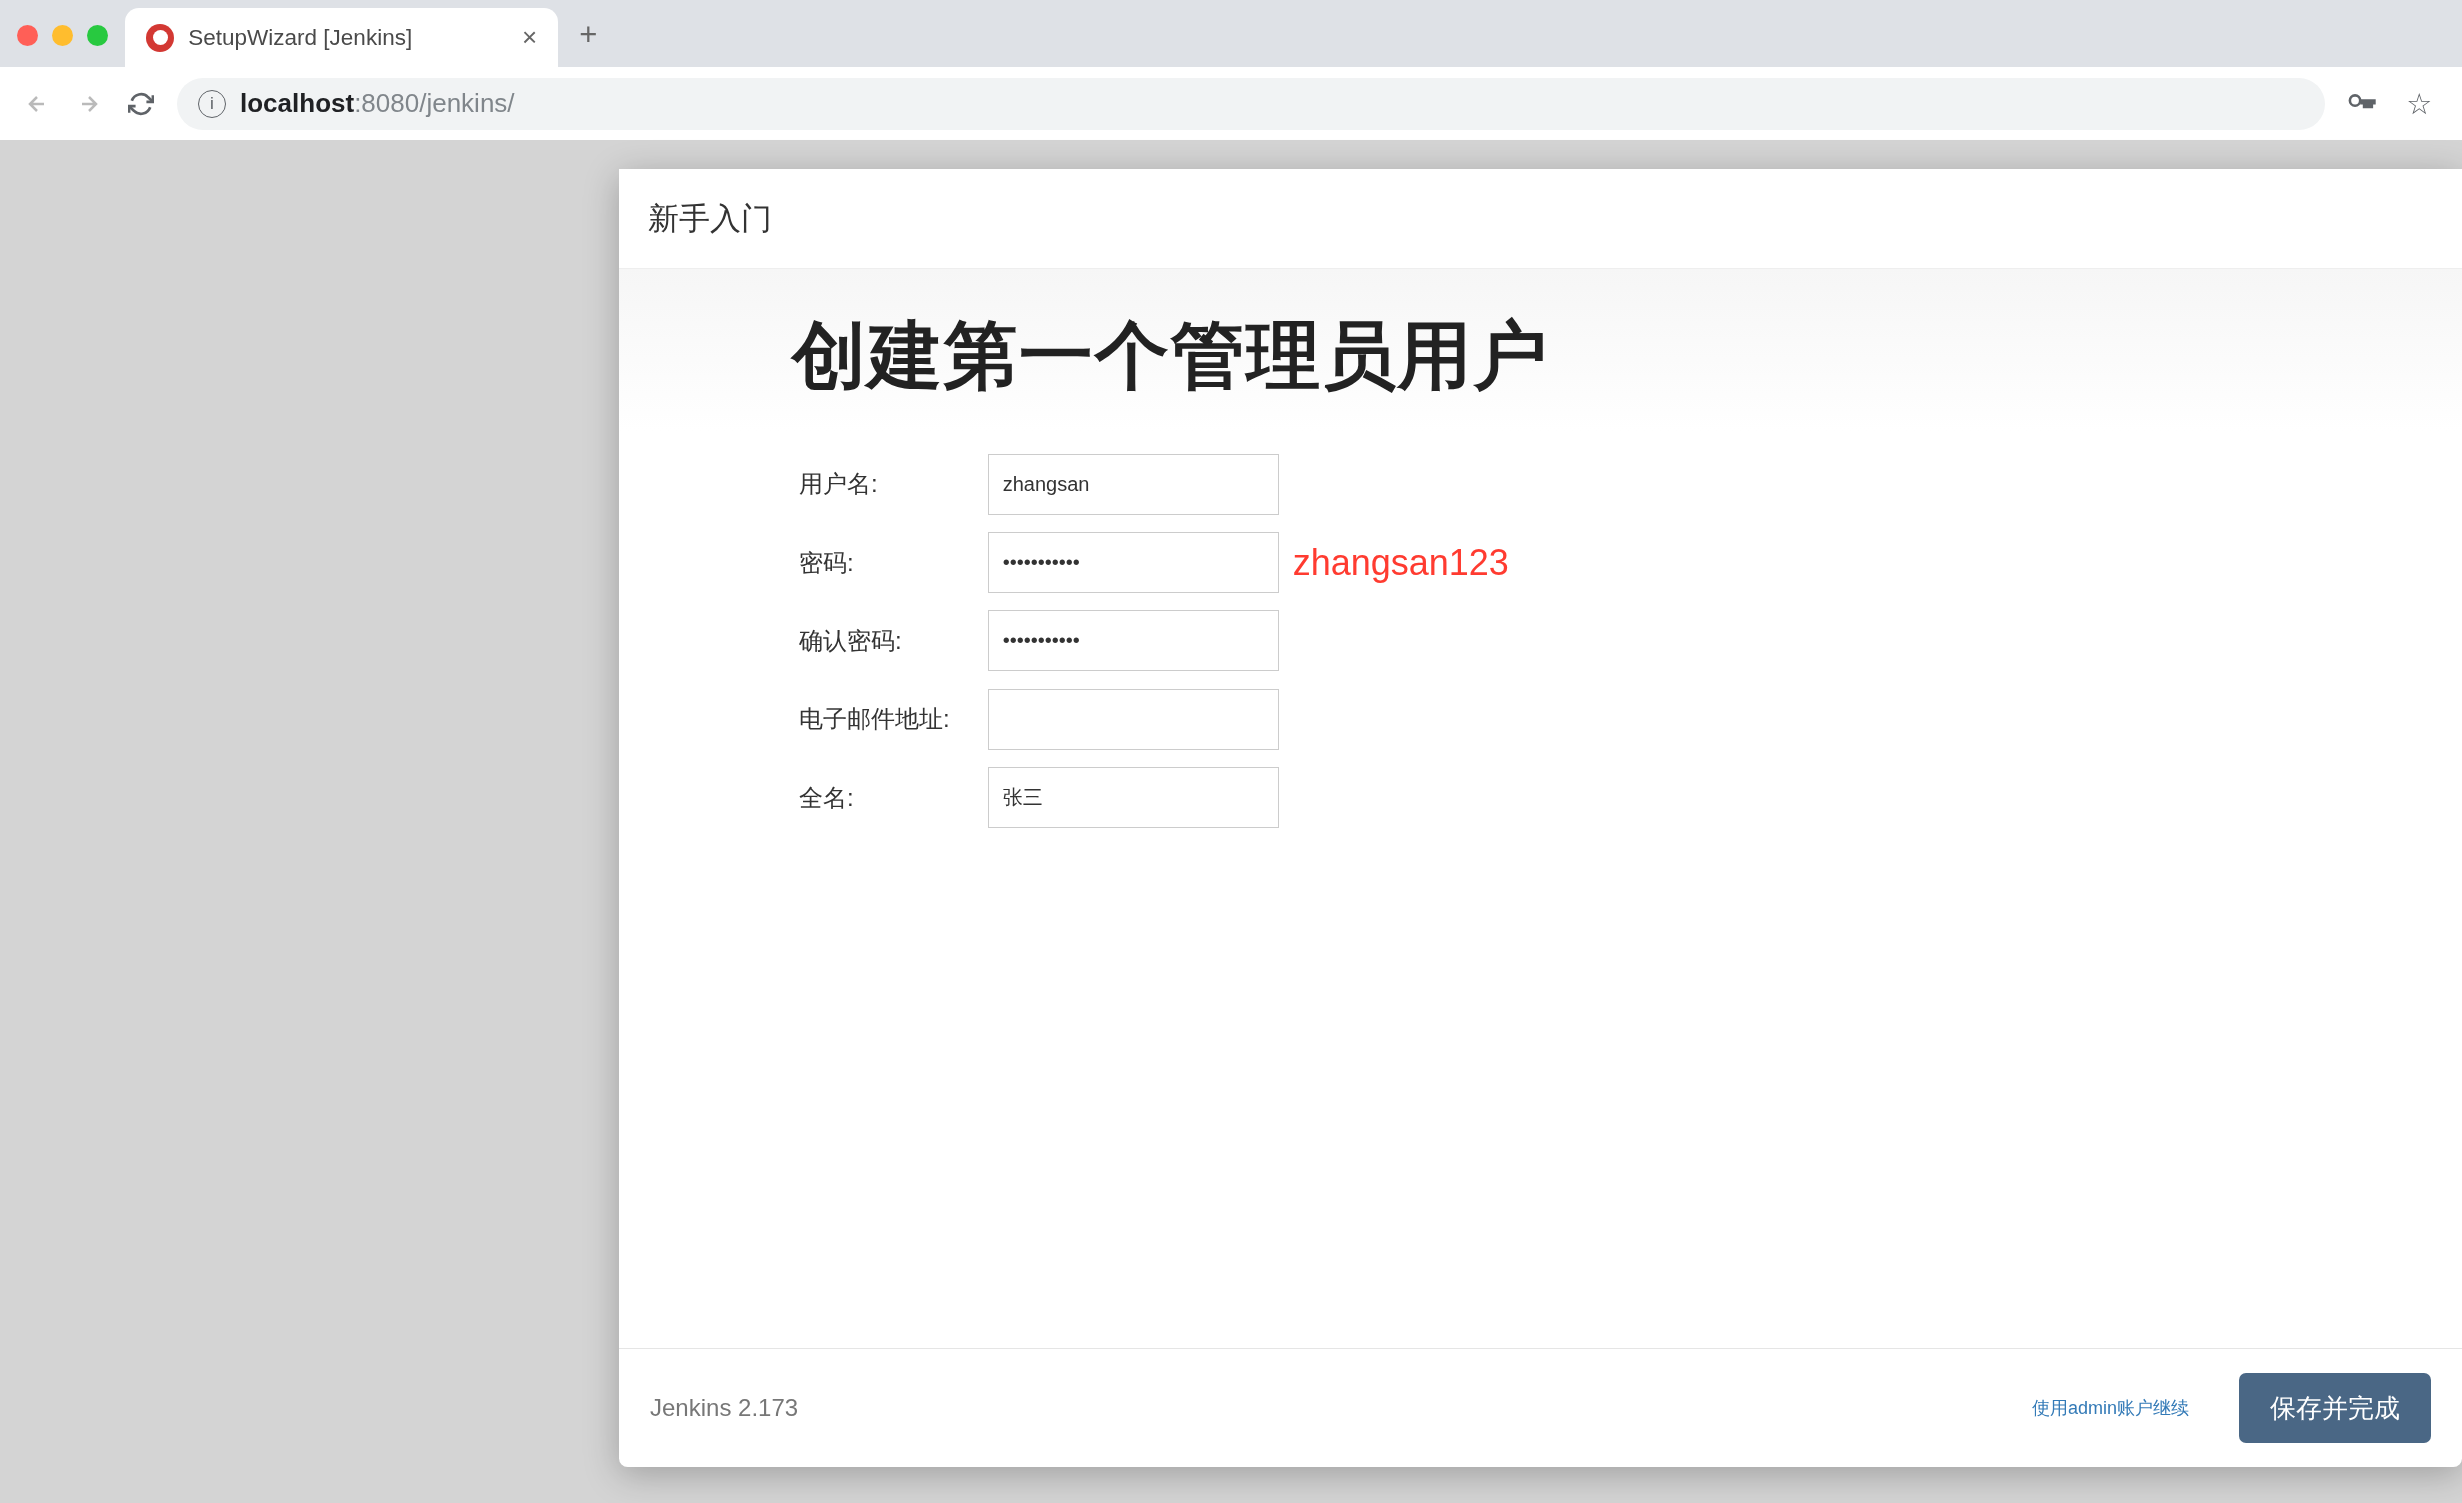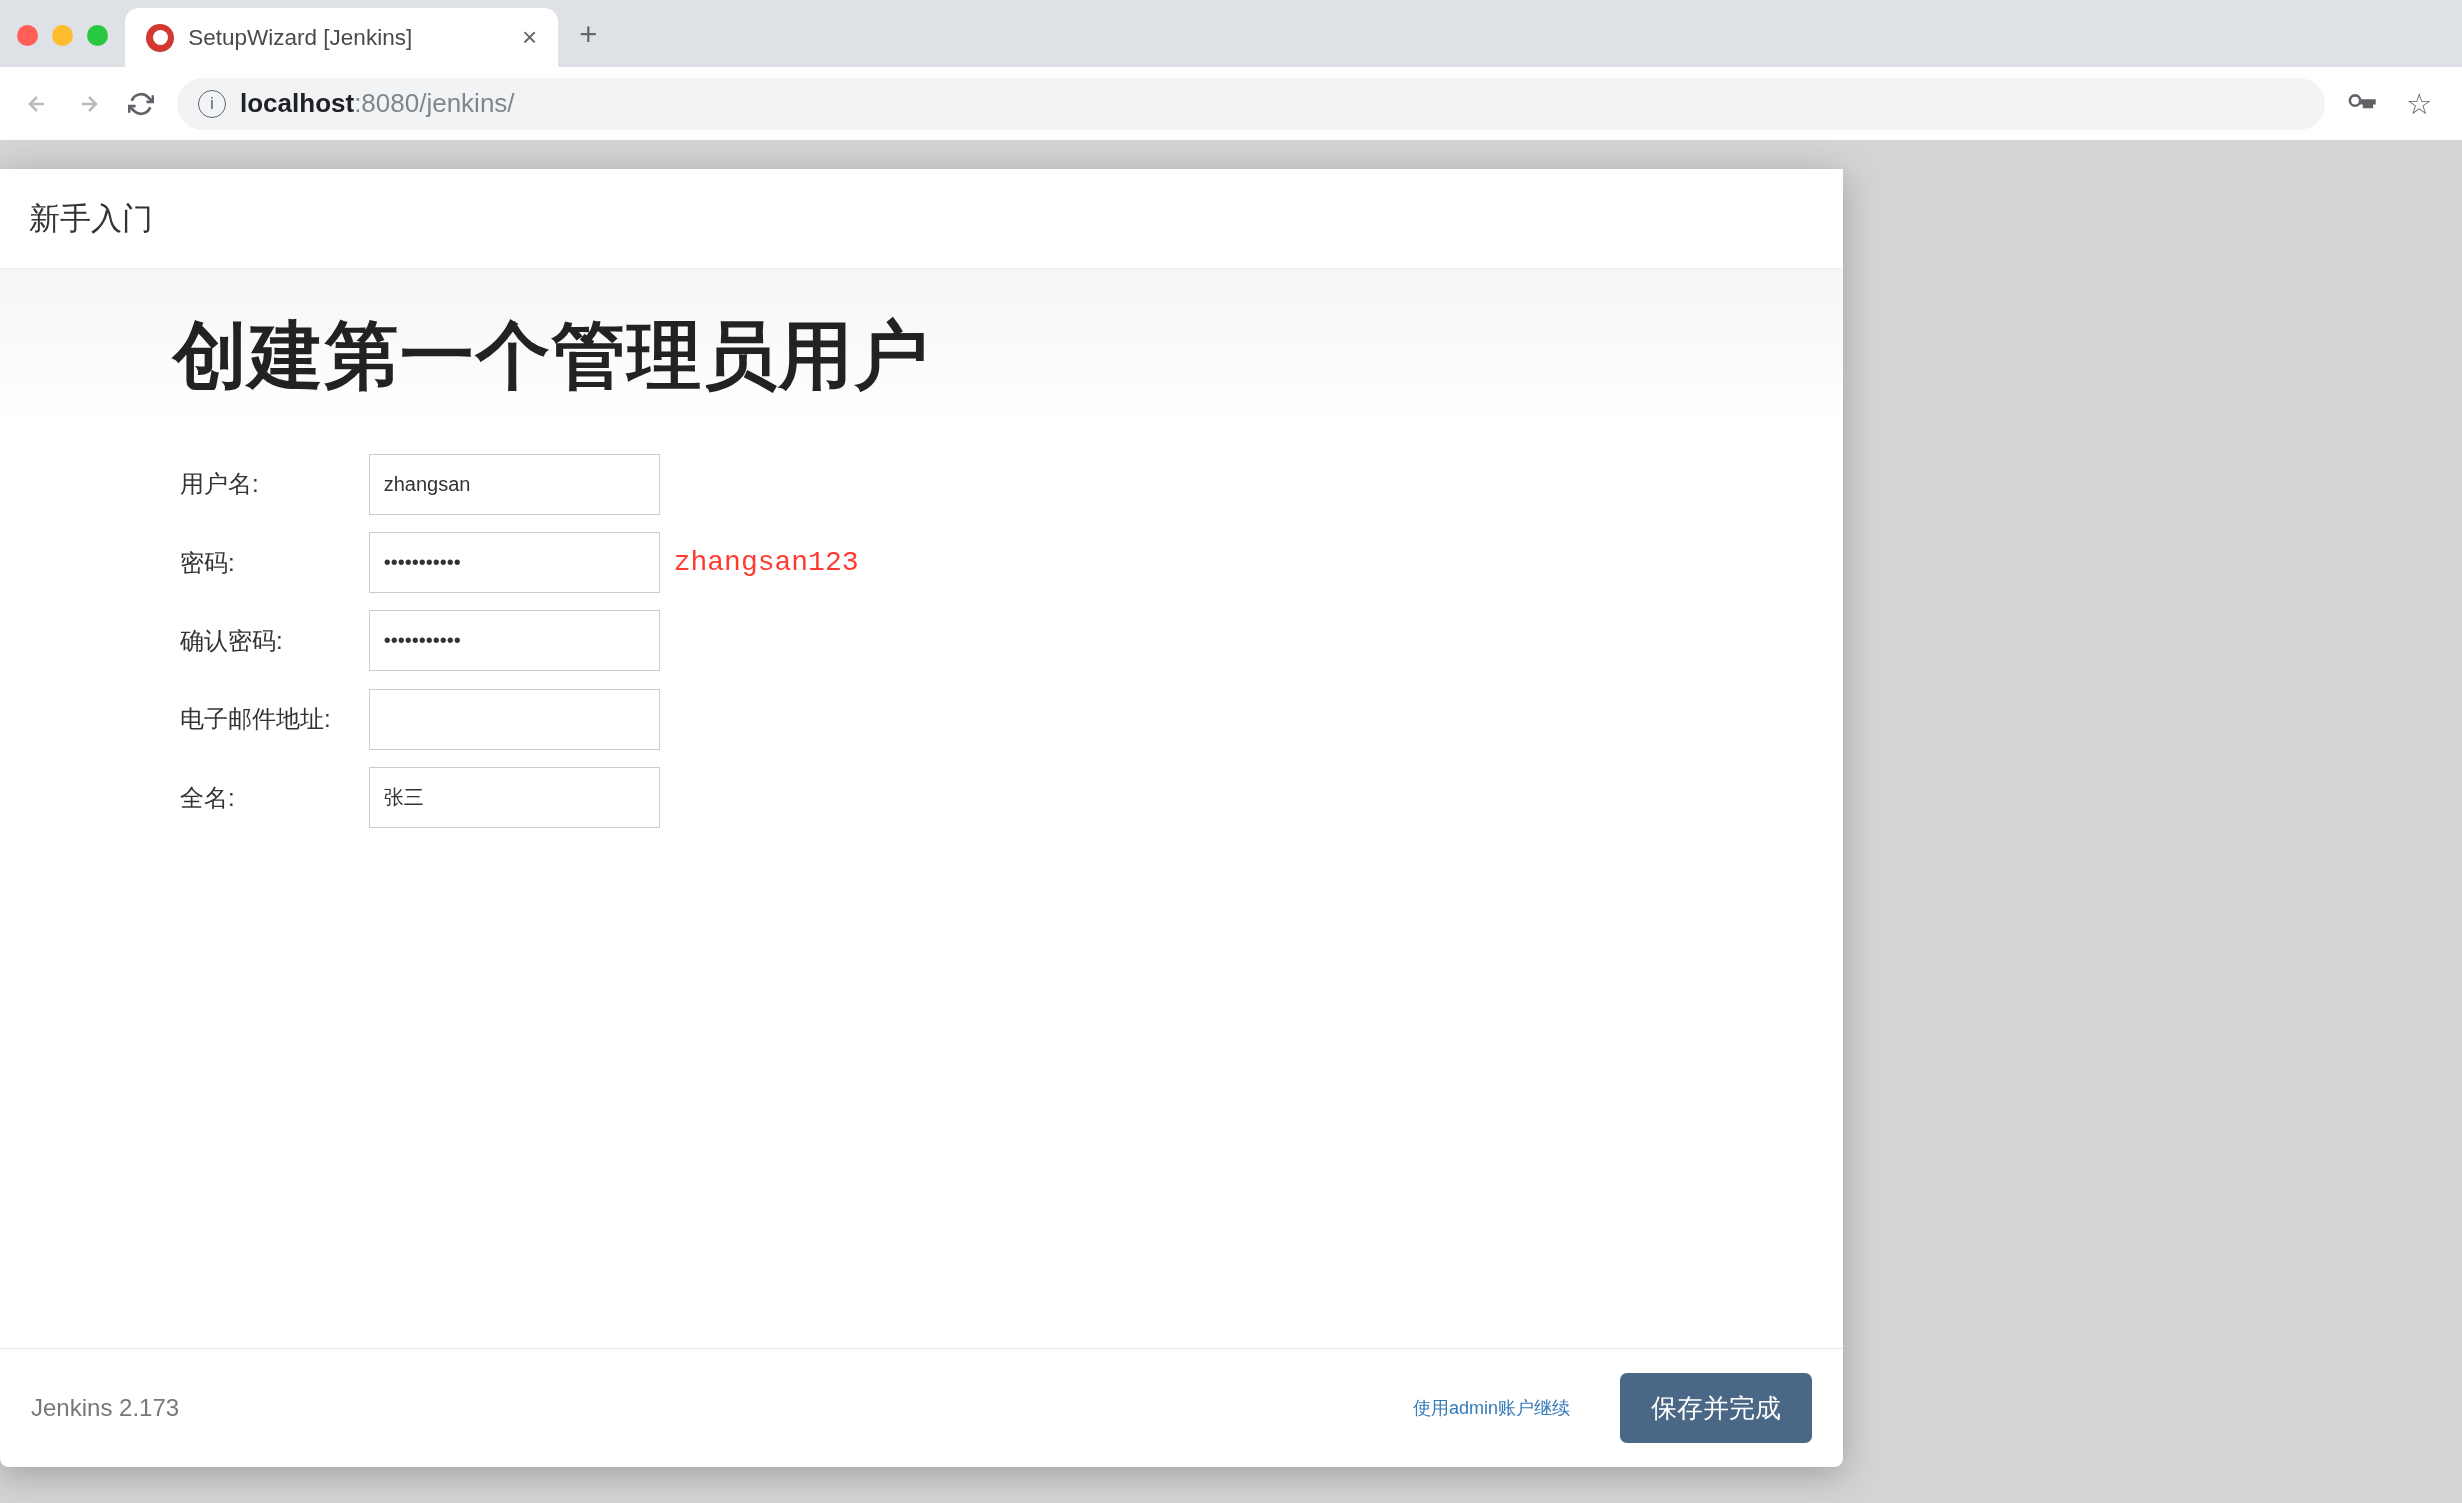--- a/index.html
+++ b/index.html
@@ -101,21 +101,21 @@
     }
     .url-host-dim { color: #80868b; }
     .key-icon { color: #5f6368; font-size: 28px; }
     .star-icon { color: #5f6368; font-size: 29px; padding: 0 8.7px; }
 
     
     .page-area {
       position: relative;
       height: calc(1504px - 138px);
       display: flex;
-      justify-content: flex-start;
+      justify-content: flex-end;
       padding-top: 31px;
     }
     .modal {
       width: 1843px;
       background: #fff;
       border-radius: 8.7px;
       box-shadow: 0 7px 35px rgba(0,0,0,0.25);
       display: flex;
       flex-direction: column;
       height: 1298px;
@@ -157,23 +157,22 @@
       width: 291px;
       height: 61px;
       border: 0.9px solid #ccc;
       padding: 0 14px;
       font-size: 20px;
       color: #333;
       font-family: inherit;
     }
     .annotation {
       color: #ff3b30;
-      font-size: 28px;
+      font-size: 36px;
       padding-left: 17.3px;
-      font-family: Liberation Mono, monospace;
     }
     .modal-footer {
       border-top: 0.9px solid #e5e5e5;
       padding: 24px 31px;
       display: flex;
       align-items: center;
       gap: 43px;
     }
     .footer-version {
       font-size: 24px;

